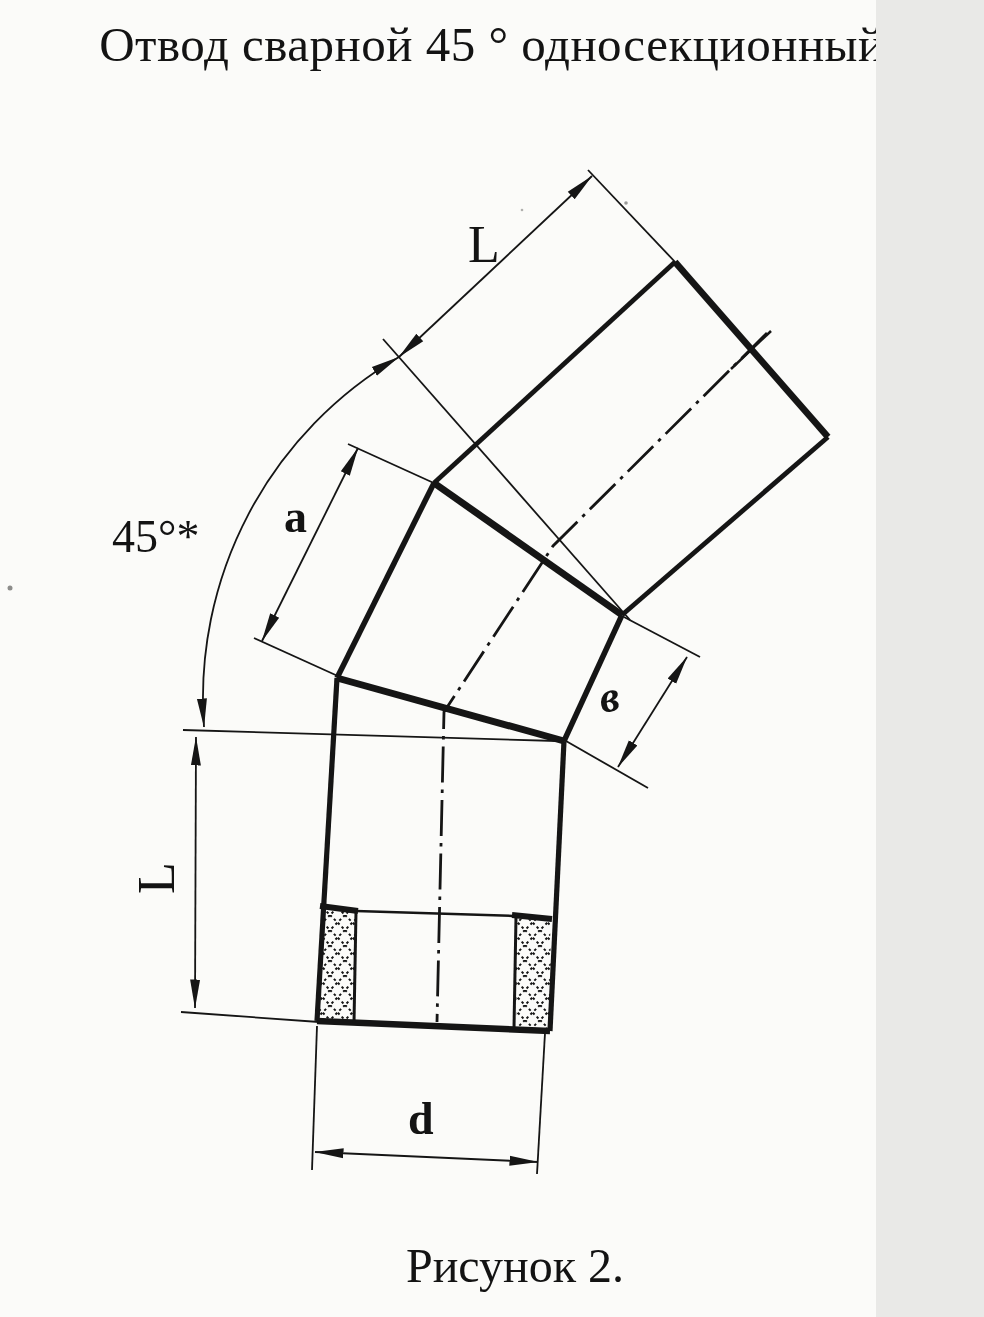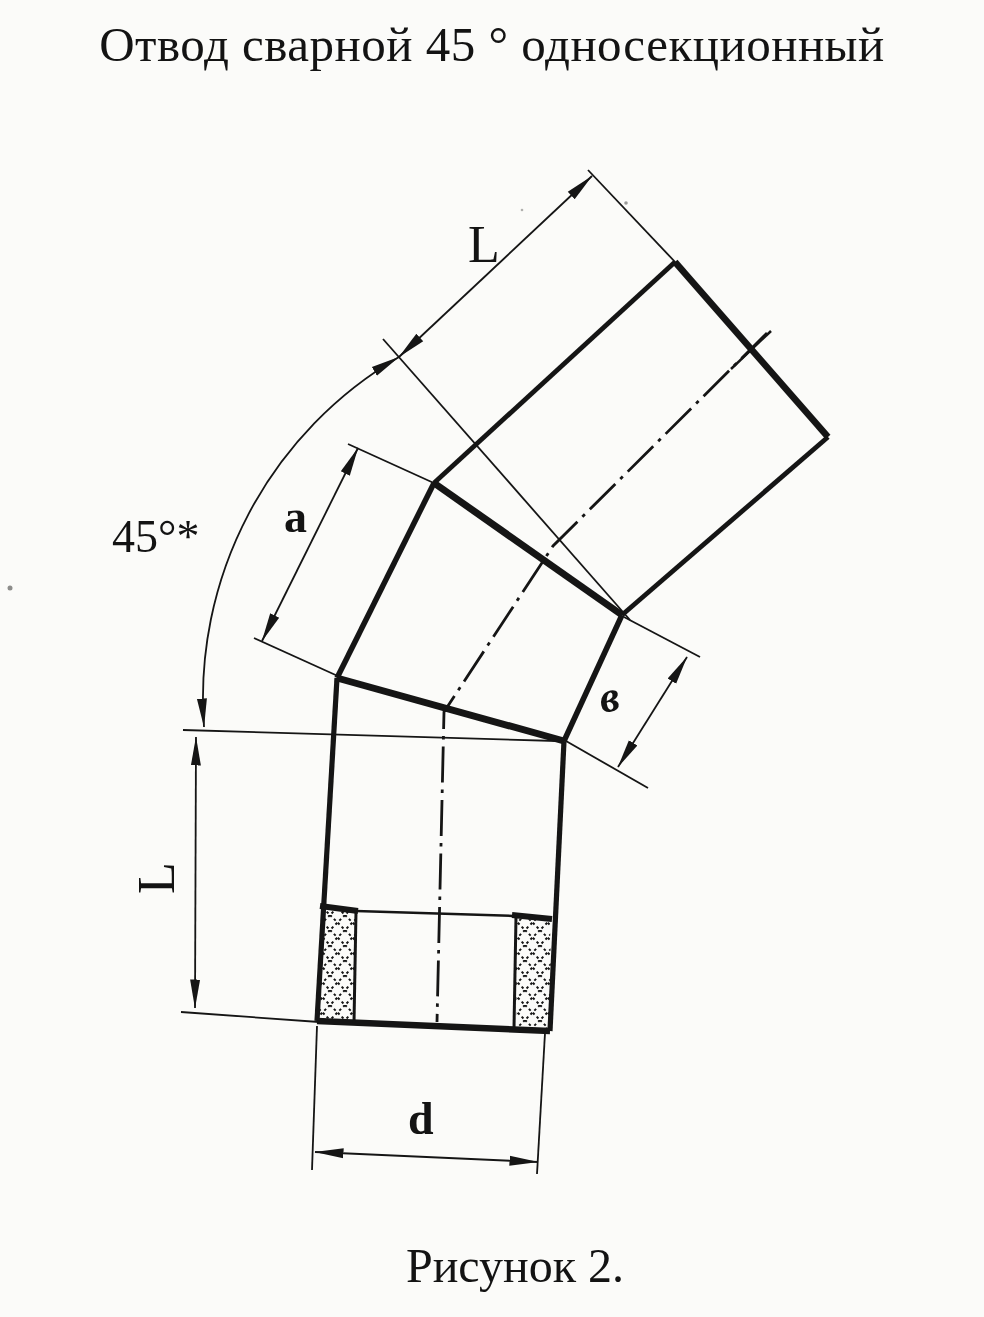--- a/index.html
+++ b/index.html
@@ -3,21 +3,21 @@
 <meta charset="utf-8">
 <style>
   html,body{margin:0;padding:0;}
   body{
     width:984px;height:1317px;
     background:#e9e9e7;
     font-family:"Liberation Serif", serif;
   }
   .page{
     position:relative;
-    width:984px;height:1317px;
+    width:876px;height:1317px;
     background:#fbfbf9;
     overflow:hidden;
     color:#151515;
   }
   .title{
     position:absolute;
     top:16px;left:0;
     width:984px;
     text-align:center;
     font-size:49px;

